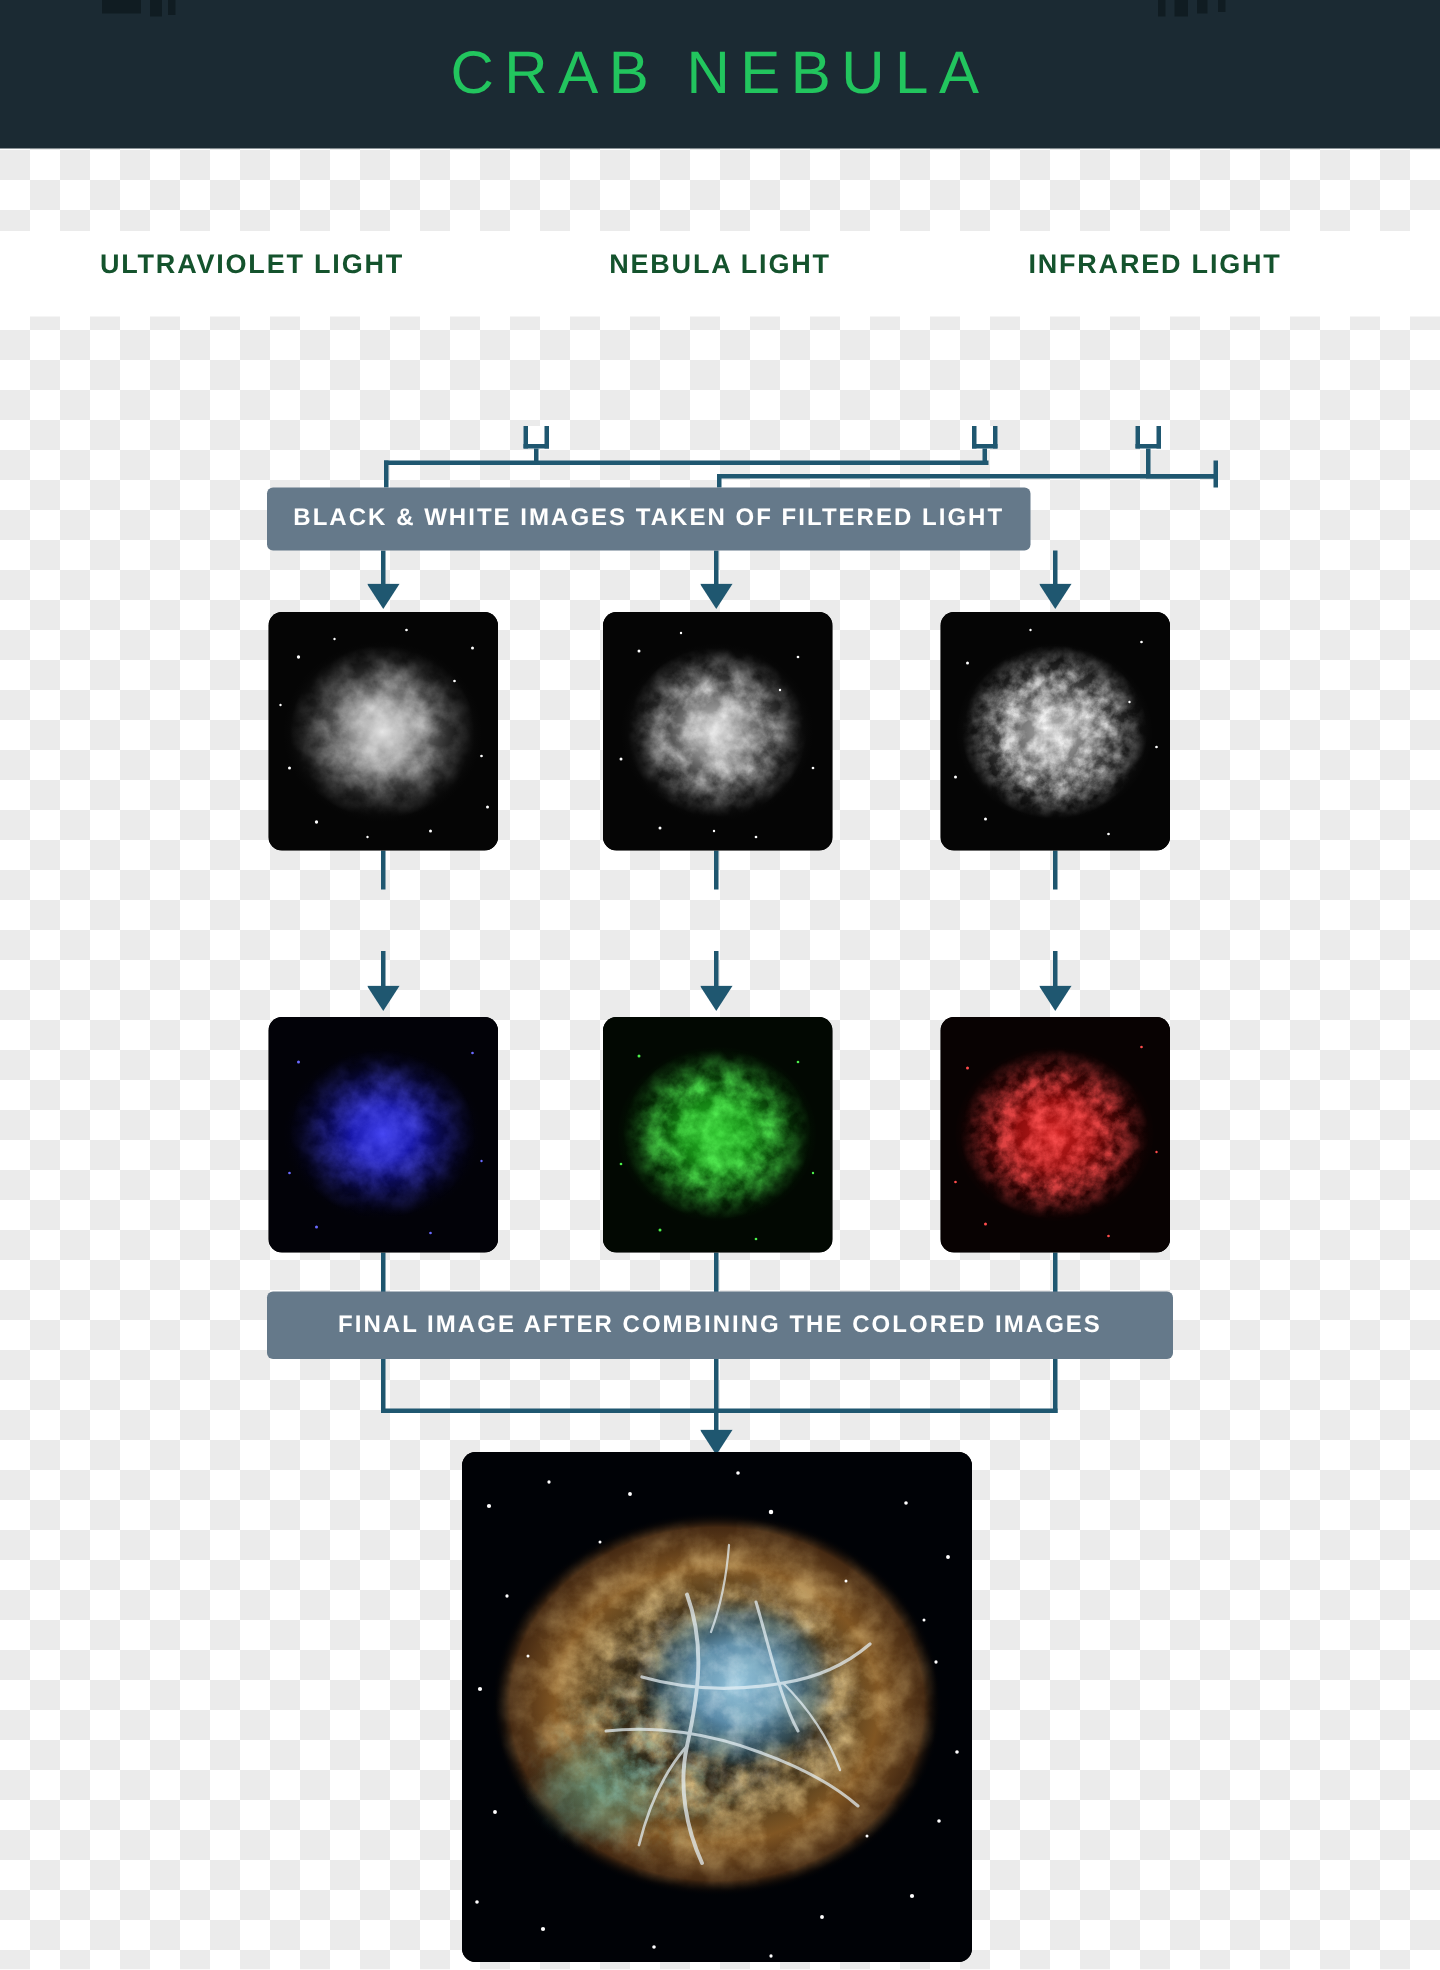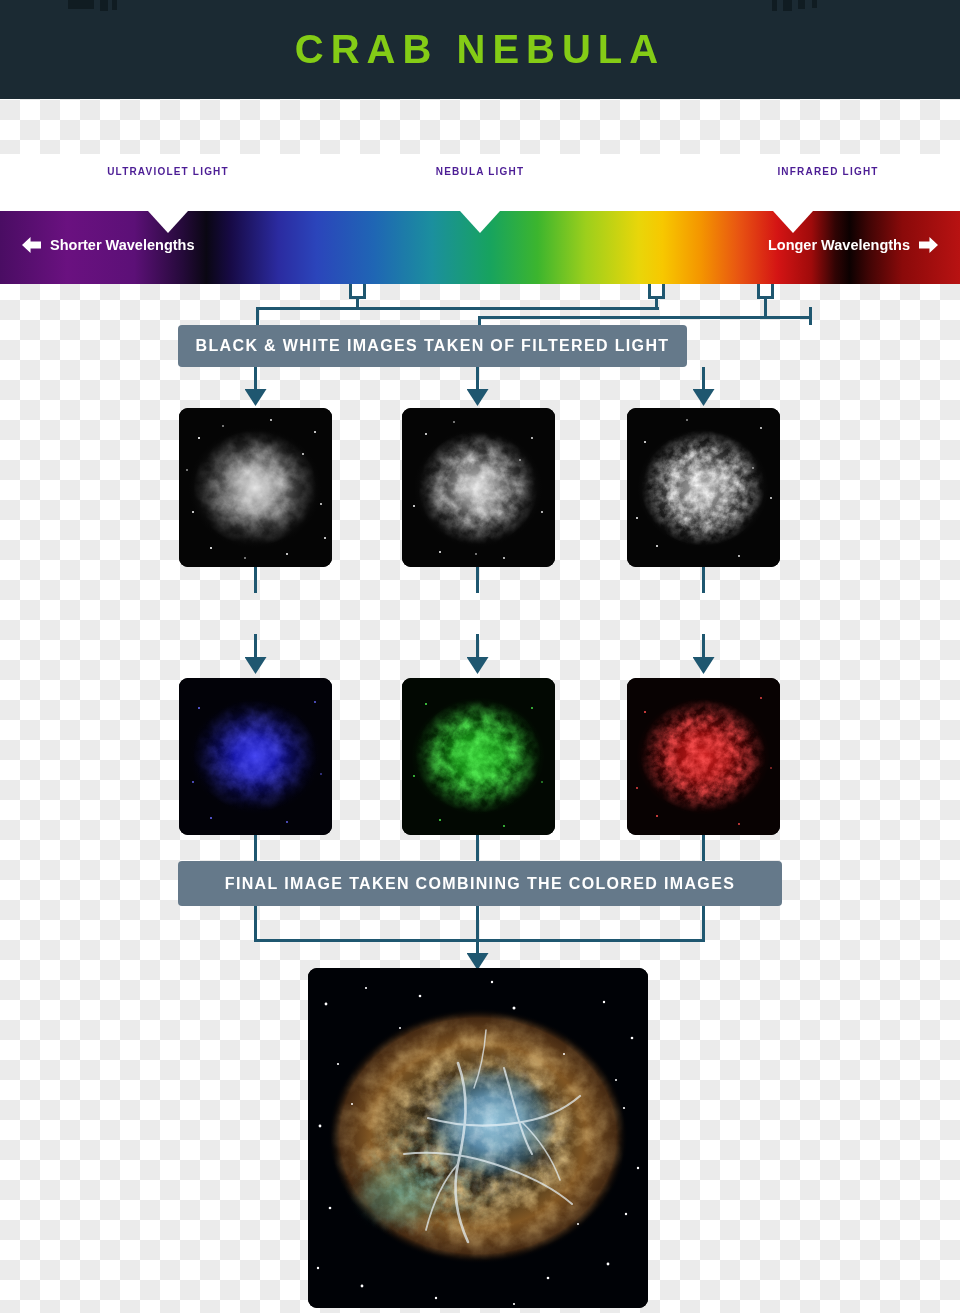--- a/index.html
+++ b/index.html
@@ -23,24 +23,24 @@
   }
 
   
   .header{
     position:absolute;left:0;top:0;width:960px;height:99px;
     background:#1b2a33;
     display:flex;align-items:center;justify-content:center;
     z-index:30;
   }
   .header-title{
-    color:#84cc16;
+    color:#22c55e;
     font-size:40px;
     letter-spacing:7px;
-    font-weight:700;
+    font-weight:400;
     font-family:"Liberation Sans", sans-serif;
     white-space:nowrap;
   }
   .top-artifacts{position:absolute;left:0;top:0;width:960px;height:12px;z-index:31;}
   .art{position:absolute;background:#101c22;}
 
   
   .band{
     position:absolute;left:0;top:99px;width:960px;height:55px;
     background:#dfdfba;
@@ -56,22 +56,22 @@
   }
 
   
   .labelstrip{
     position:absolute;left:0;top:154px;width:960px;height:57px;
     background:#ffffff;z-index:28;
   }
   .lightlabel{
     position:absolute;top:12px;
     transform:translateX(-50%);
-    color:#4c1d95;
-    font-size:10px;
+    color:#14532d;
+    font-size:18px;
     font-weight:700;
     letter-spacing:1.2px;
     white-space:nowrap;
   }
 
   
   .spectrum-wrap{
     position:absolute;left:0;top:211px;width:960px;height:73px;z-index:26;
   }
   .spectrum{
@@ -191,38 +191,23 @@
     <div class="art" style="left:772px;top:0;width:5px;height:11px;"></div>
     <div class="art" style="left:783px;top:0;width:9px;height:11px;"></div>
     <div class="art" style="left:798px;top:0;width:7px;height:9px;"></div>
     <div class="art" style="left:812px;top:0;width:5px;height:8px;"></div>
   </div>
 
 
   <div class="labelstrip">
     <div class="lightlabel" style="left:168px;">ULTRAVIOLET LIGHT</div>
     <div class="lightlabel" style="left:480px;">NEBULA LIGHT</div>
-    <div class="lightlabel" style="left:828px;">INFRARED LIGHT</div>
-  </div>
-
-  <div class="spectrum-wrap">
-    <div class="spectrum"></div>
-    <div class="notch" style="left:168px;"></div>
-    <div class="notch" style="left:480px;"></div>
-    <div class="notch" style="left:793px;"></div>
-
-    <div class="wl left">
-      <span class="wl-arrow l"></span>
-      <span>Shorter Wavelengths</span>
-    </div>
-    <div class="wl right">
-      <span>Longer Wavelengths</span>
-      <span class="wl-arrow r"></span>
-    </div>
-  </div>
+    <div class="lightlabel" style="left:770px;">INFRARED LIGHT</div>
+  </div>
+
 
   <div>
 
     <div class="tab" style="left:349px;top:284px;width:17px;height:15px;"></div>
     <div class="tab" style="left:648px;top:284px;width:17px;height:15px;"></div>
     <div class="tab" style="left:757px;top:284px;width:17px;height:15px;"></div>
 
     <div class="conn" style="left:356px;top:298px;width:3px;height:12px;"></div>
     <div class="conn" style="left:655px;top:298px;width:3px;height:10px;"></div>
     <div class="conn" style="left:764px;top:298px;width:3px;height:18px;"></div>
@@ -506,21 +491,21 @@
     </svg>
   </div>
 
   <div>
     <div class="conn" style="left:254px;top:835px;width:3px;height:27px;"></div>
     <div class="conn" style="left:476px;top:835px;width:3px;height:27px;"></div>
     <div class="conn" style="left:702px;top:835px;width:3px;height:27px;"></div>
   </div>
 
   <div class="barrow" style="left:178px;top:861px;width:604px;height:45px;">
-    <span class="bartext">FINAL IMAGE TAKEN COMBINING THE COLORED IMAGES</span>
+    <span class="bartext">FINAL IMAGE AFTER COMBINING THE COLORED IMAGES</span>
   </div>
 
   <div>
     <div class="conn" style="left:254px;top:906px;width:3px;height:36px;"></div>
     <div class="conn" style="left:702px;top:906px;width:3px;height:36px;"></div>
     <div class="conn" style="left:254px;top:939px;width:451px;height:3px;"></div>
     <div class="conn" style="left:476px;top:906px;width:3px;height:53px;"></div>
     <div class="arrow" style="left:477.5px;top:953px;"></div>
   </div>
 

